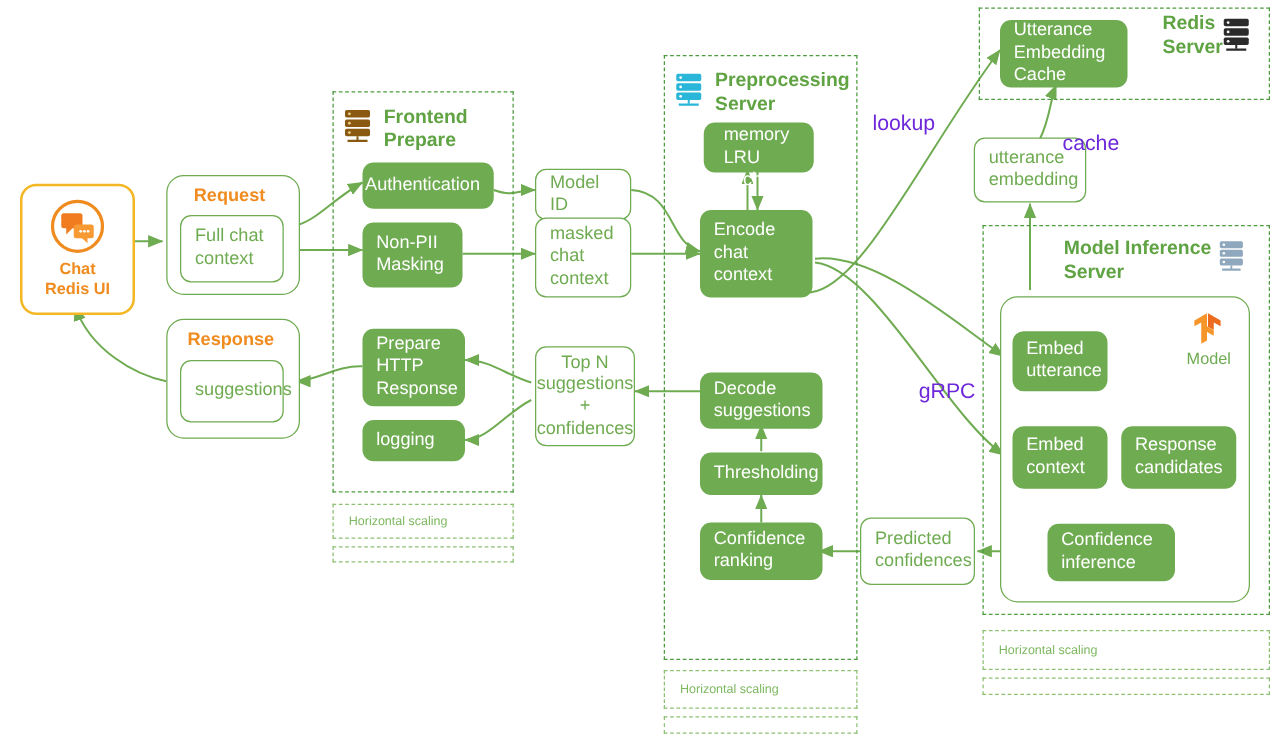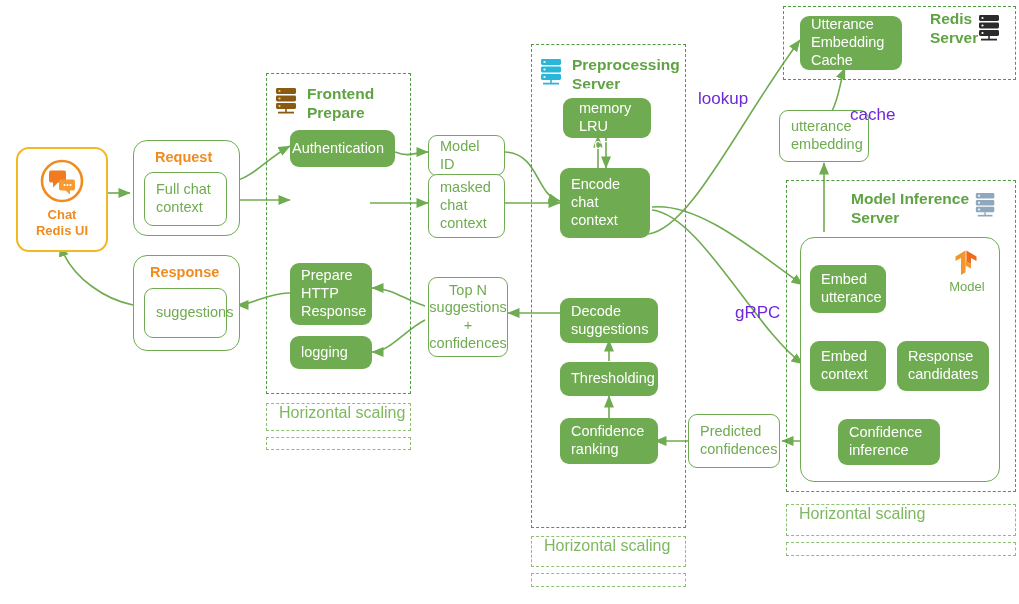--- a/index.html
+++ b/index.html
@@ -15,21 +15,21 @@
   
   .solid{background:#6fab51;color:#ffffff;font-size:14.5px;padding:7px 11px;}
   
   .outline{background:#ffffff;border:1.6px solid #6fab51;color:#6fab51;font-size:14.5px;padding:7px 11px;}
   
   .grp-round{background:#ffffff;border:1.6px solid #6fab51;border-radius:14px;}
 
   
   .dashed-zone{position:absolute;box-sizing:border-box;border:1.6px dashed #4e9c3f;background:transparent;}
   .hscale{position:absolute;box-sizing:border-box;border:1.6px dashed #8cc173;
-          display:flex;color:#7db85f;font-size:16px;padding-left:12px;}
+          display:flex;align-items:center;color:#7db85f;font-size:10px;padding-left:12px;}
   .hscale-shadow{position:absolute;box-sizing:border-box;border:1.4px dashed #8cc173;}
 
   .zone-title{position:absolute;color:#5fa343;font-weight:bold;font-size:15.5px;line-height:1.22;}
 
   
   #chat-widget{position:absolute;left:16px;top:147px;width:88px;height:92px;
       border:2.2px solid #f3b724;border-radius:13px;background:#fff;
       display:flex;flex-direction:column;align-items:center;justify-content:flex-start;padding-top:9px;}
   #chat-widget .cw-label{color:#ef8b1f;font-weight:bold;font-size:13px;text-align:center;line-height:1.2;margin-top:3px;}
 
@@ -147,20 +147,24 @@
     <circle cx="5.5" cy="19" r="1.1" fill="#f2d08a"></circle>
     <path d="M12,22 L12,25" stroke="#8a5a12" stroke-width="1.6"></path>
     <path d="M4,25.6 L20,25.6" stroke="#8a5a12" stroke-width="1.8"></path>
   </svg>
   <div class="zone-title" style="left:307px;top:85px;white-space:pre-line;">Frontend
 Prepare</div>
 
   <div class="node solid" style="left:290px;top:130px;width:105px;height:37px;align-items:center;justify-content:flex-end;">
     <span class="lbl">Authentication</span>
   </div>
+  <div class="node solid" style="left:290px;top:178px;width:80px;height:52px;flex-direction:column;align-items:flex-start;justify-content:center;">
+    <span class="lbl" style="white-space:pre-line;">Non-PII
+Masking</span>
+  </div>
   <div class="node solid" style="left:290px;top:263px;width:82px;height:62px;flex-direction:column;align-items:flex-start;justify-content:center;">
     <span class="lbl" style="white-space:pre-line;">Prepare
 HTTP
 Response</span>
   </div>
   <div class="node solid" style="left:290px;top:336px;width:82px;height:33px;align-items:center;">
     <span class="lbl">logging</span>
   </div>
 
   <div class="hscale" style="left:266px;top:403px;width:145px;height:28px;">

